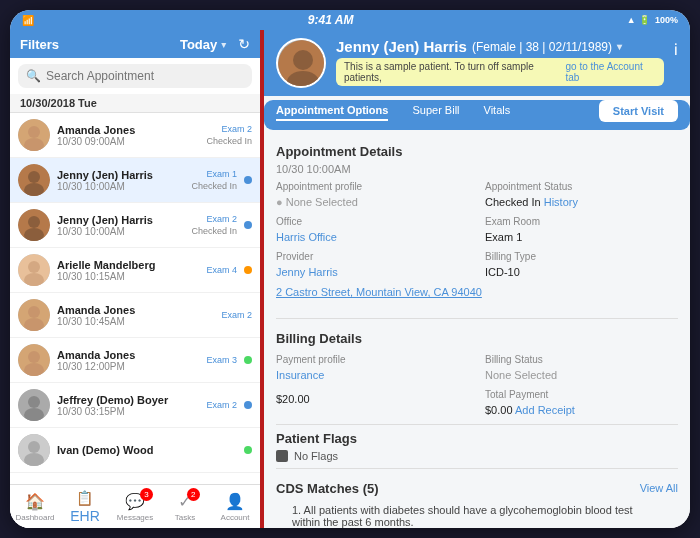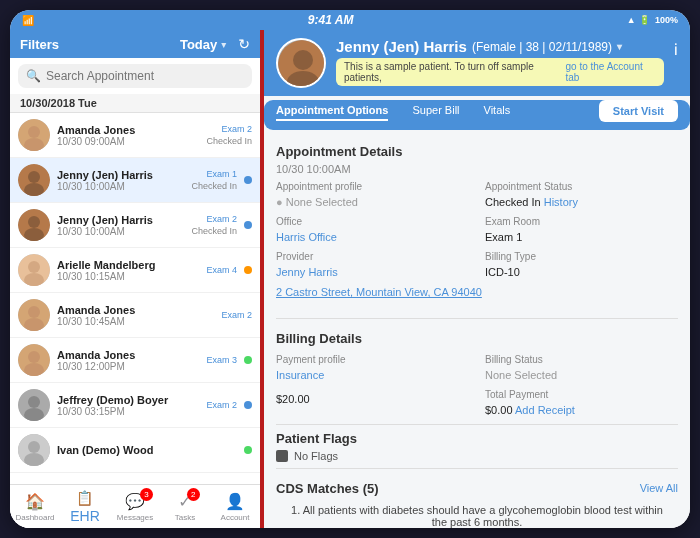--- a/index.html
+++ b/index.html
@@ -320,21 +320,21 @@
     }
     .billing-field .field-value {
       font-size: 11px;
       color: #222;
     }
     .billing-field .field-value.blue { color: #4a90d9; }
     .billing-field .field-value.none-s { color: #999; }
     .add-link { color: #4a90d9; font-size: 11px; cursor: pointer; }
     .flags-row { display: flex; align-items: center; gap: 6px; font-size: 11px; color: #555; }
     .flag-square { width: 12px; height: 12px; background: #555; border-radius: 2px; }
-    .cds-item { font-size: 11px; color: #444; margin: 2px 6px; text-align: center; }
+    .cds-item { font-size: 11px; color: #444; margin: 2px 16px; }
     .history-link { color: #4a90d9; font-size: 11px; cursor: pointer; }
     .info-icon-btn {
       background: none;
       border: none;
       color: white;
       font-size: 16px;
       cursor: pointer;
       margin-left: auto;
     }
     .chevron { font-size: 10px; color: rgba(255,255,255,0.8); }

